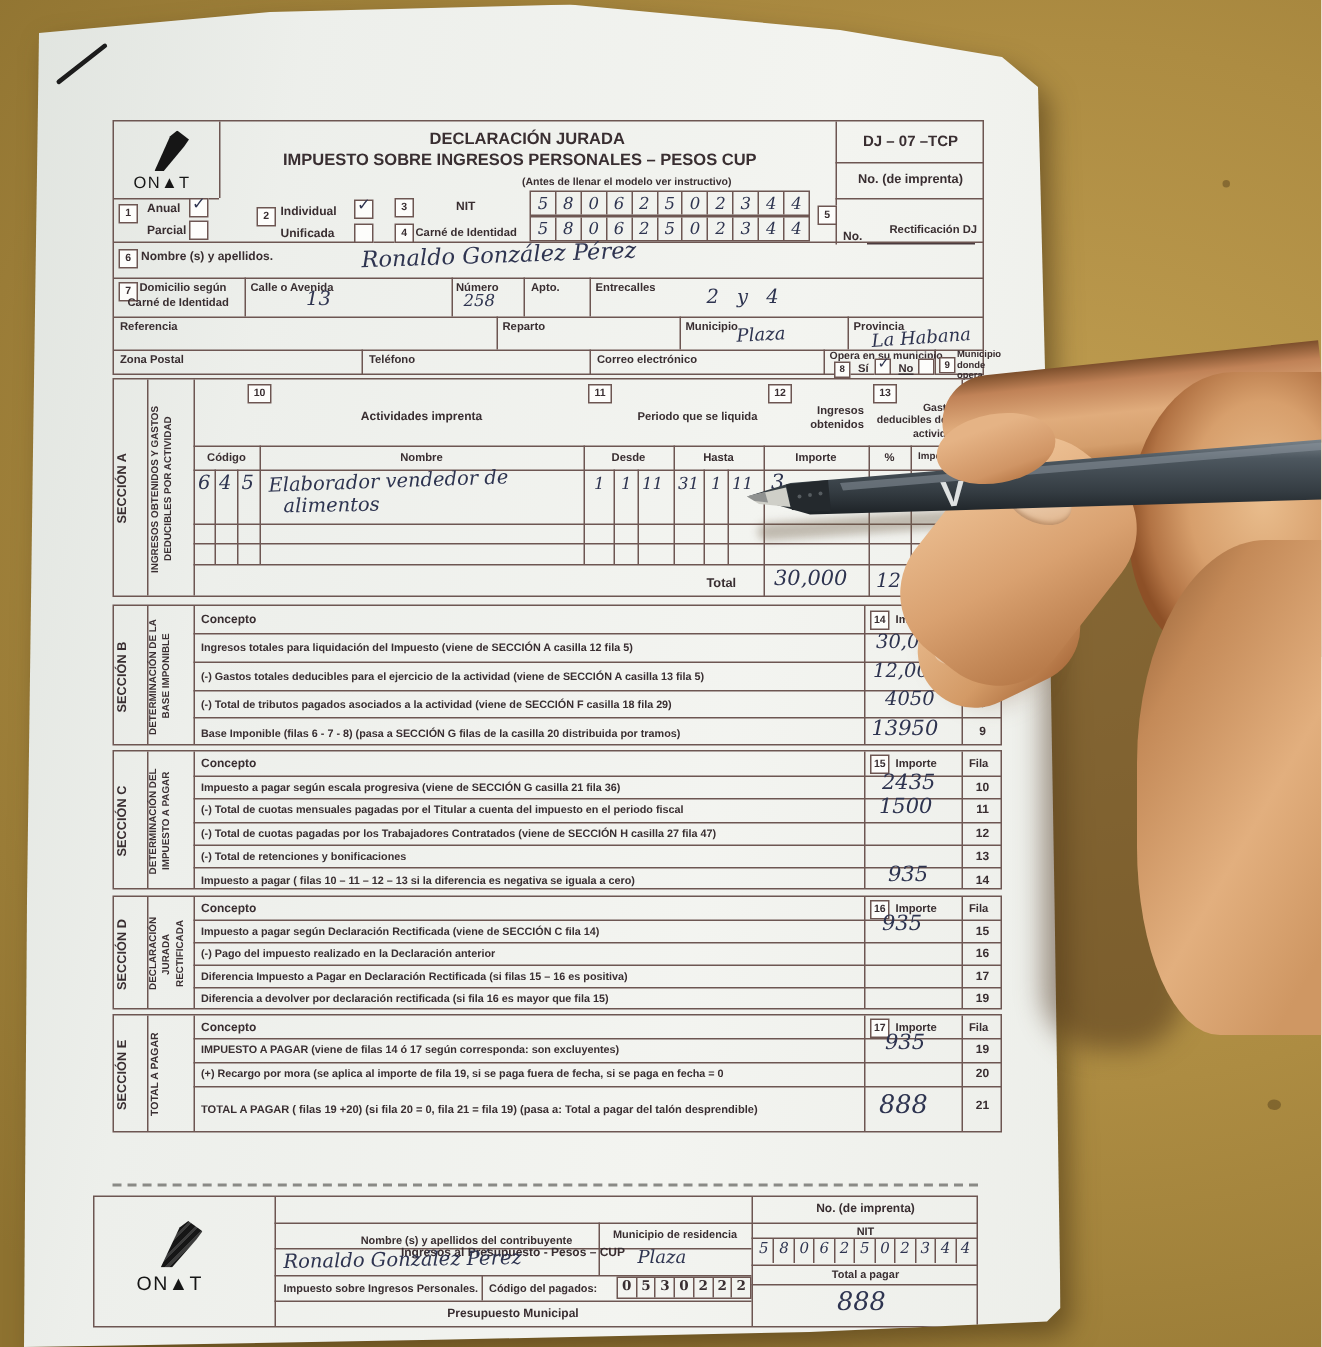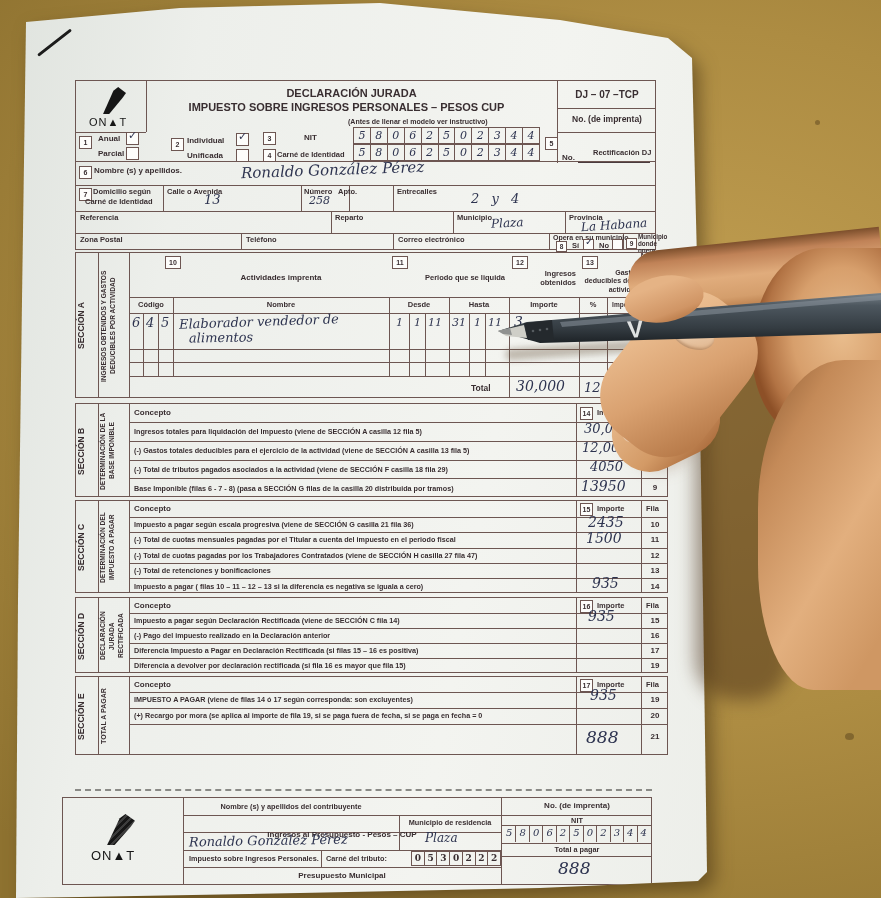--- a/index.html
+++ b/index.html
@@ -137,21 +137,21 @@
     <div class="t b" style="left:18px;top:85px;font-size:8px;">Nombre (s) y apellidos.</div>
     <div class="hw" style="left:165px;top:80px;font-size:15px;transform:rotate(-2deg);">Ronaldo González Pérez</div>
 
     <div class="bx" style="left:3px;top:107px;">7</div>
     <div class="t b" style="left:17px;top:106px;font-size:7.5px;">Domicilio según</div>
     <div class="t b" style="left:9px;top:116px;font-size:7.5px;">Carné de Identidad</div>
     <div class="t b" style="left:91px;top:106px;font-size:7.5px;">Calle o Avenida</div>
     <div class="hw" style="left:128px;top:111px;font-size:13px;">13</div>
     <div class="t b" style="left:228px;top:106px;font-size:7.5px;">Número</div>
     <div class="hw" style="left:233px;top:113px;font-size:11px;">258</div>
-    <div class="t b" style="left:262px;top:106px;font-size:7.5px;">Apto.</div>
+    <div class="t b" style="left:278px;top:106px;font-size:7.5px;">Apto.</div>
     <div class="t b" style="left:321px;top:106px;font-size:7.5px;">Entrecalles</div>
     <div class="hw" style="left:395px;top:110px;font-size:13px;letter-spacing:4px;">2 y 4</div>
 
     <div class="t b" style="left:4px;top:132px;font-size:7.5px;">Referencia</div>
     <div class="t b" style="left:259px;top:132px;font-size:7.5px;">Reparto</div>
     <div class="t b" style="left:381px;top:132px;font-size:7.5px;">Municipio</div>
     <div class="hw" style="left:415px;top:135px;font-size:12px;transform:rotate(-3deg);">Plaza</div>
     <div class="t b" style="left:493px;top:132px;font-size:7.5px;">Provincia</div>
     <div class="hw" style="left:505px;top:137px;font-size:12px;transform:rotate(-4deg);">La Habana</div>
 
@@ -334,20 +334,21 @@
     <div class="vert" style="left:23px;top:2px;width:29px;height:75px;font-size:7px;line-height:1.4;white-space:normal;">TOTAL A PAGAR</div>
     <div class="t b" style="left:58px;top:3px;font-size:8px;">Concepto</div>
     <div class="bx" style="left:504px;top:2px;">17</div>
     <div class="t b" style="left:521px;top:3px;font-size:7.5px;">Importe</div>
     <div class="t b" style="left:570px;top:3px;font-size:7.5px;">Fila</div>
     <div class="t b" style="left:58px;top:18px;font-size:7.2px;">IMPUESTO A PAGAR  (viene de  filas  14 ó 17  según corresponda: son excluyentes)</div>
     <div class="hw" style="left:514px;top:10px;font-size:14px;">935</div>
     <div class="t b ctr" style="left:565px;top:18px;width:28px;font-size:8px;">19</div>
     <div class="t b" style="left:58px;top:34px;font-size:7.2px;">(+)  Recargo por mora (se aplica al importe de fila 19, si se paga fuera de fecha, si se paga en fecha = 0</div>
     <div class="t b ctr" style="left:565px;top:34px;width:28px;font-size:8px;">20</div>
+    <div class="t b" style="left:58px;top:58px;font-size:7.4px;">TOTAL A PAGAR ( filas 19 +20) (si fila 20 = 0,  fila 21 = fila 19)  (pasa a: Total a pagar del talón desprendible)</div>
     <div class="hw" style="left:510px;top:50px;font-size:17px;">888</div>
     <div class="t b ctr" style="left:565px;top:55px;width:28px;font-size:8px;">21</div>
   </div>
 
   <div class="perf"></div>
 
   <div class="sec" style="left:62px;top:797px;width:590px;height:88px;
     background:
       linear-gradient(#6d5652,#6d5652) 120px 0/1px 100% no-repeat,
       linear-gradient(#6d5652,#6d5652) 438px 0/1px 100% no-repeat,
@@ -357,40 +358,40 @@
       linear-gradient(#6d5652,#6d5652) 120px 69px/318px 1px no-repeat,
       linear-gradient(#6d5652,#6d5652) 336px 17px/1px 35px no-repeat,
       linear-gradient(#6d5652,#6d5652) 258px 52px/1px 17px no-repeat,
       linear-gradient(#6d5652,#6d5652) 438px 27px/152px 1px no-repeat,
       linear-gradient(#6d5652,#6d5652) 438px 45px/152px 1px no-repeat,
       linear-gradient(#6d5652,#6d5652) 438px 58px/152px 1px no-repeat;">
     <div class="logo-shape" style="left:38px;top:16px;width:34px;height:31px;background:repeating-linear-gradient(135deg,#161616 0 3px,#3c3c3c 3px 5px);"></div>
     <div class="logo-txt" style="left:28px;top:50px;font-size:13px;">ON▲T</div>
     <div class="t b ctr" style="left:120px;top:4px;width:318px;font-size:8px;margin-top:28px;">Ingresos al Presupuesto - Pesos – CUP</div>
     <div class="t b ctr" style="left:438px;top:3px;width:152px;font-size:8px;">No.  (de imprenta)</div>
-    <div class="t b ctr" style="left:120px;top:4px;width:216px;font-size:7.3px;">Nombre (s) y apellidos del contribuyente</div>
+    <div class="t b ctr" style="left:120px;top:24px;width:216px;font-size:7.3px;padding-left:20px;">Nombre (s) y apellidos del contribuyente</div>
     <div class="t b ctr" style="left:336px;top:20px;width:102px;font-size:7.3px;">Municipio de residencia</div>
     <div class="t b ctr" style="left:438px;top:18px;width:152px;font-size:7.3px;">NIT</div>
     <div class="hw" style="left:126px;top:35px;font-size:13px;transform:rotate(-1deg);">Ronaldo González Pérez</div>
     <div class="hw" style="left:362px;top:33px;font-size:12px;">Plaza</div>
     <div class="dcells" style="left:440px;top:28px;width:147px;height:16px;font-size:10px;line-height:14px;border:none;">
       <span>5</span>
             <span>8</span>
             <span>0</span>
             <span>6</span>
             <span>2</span>
             <span>5</span>
             <span>0</span>
             <span>2</span>
             <span>3</span>
             <span>4</span>
             <span>4</span>
     </div>
     <div class="t b" style="left:126px;top:56px;font-size:7.3px;">Impuesto sobre Ingresos Personales.</div>
-    <div class="t b" style="left:263px;top:56px;font-size:7.3px;">Carné del tributo:</div>
+    <div class="t b" style="left:263px;top:56px;font-size:7.3px;">Código del pagados:</div>
     <div class="dcells" style="left:348px;top:53px;width:90px;height:15px;font-size:9px;line-height:13px;font-style:normal;font-family:'Liberation Sans',sans-serif;font-weight:bold;color:#392e31;">
       <span style="font-style:normal;color:#392e31;">0</span>
             <span style="font-style:normal;color:#392e31;">5</span>
             <span style="font-style:normal;color:#392e31;">3</span>
             <span style="font-style:normal;color:#392e31;">0</span>
             <span style="font-style:normal;color:#392e31;">2</span>
             <span style="font-style:normal;color:#392e31;">2</span>
             <span style="font-style:normal;color:#392e31;">2</span>
     </div>
     <div class="t b ctr" style="left:438px;top:47px;width:152px;font-size:7.3px;">Total a pagar</div>

